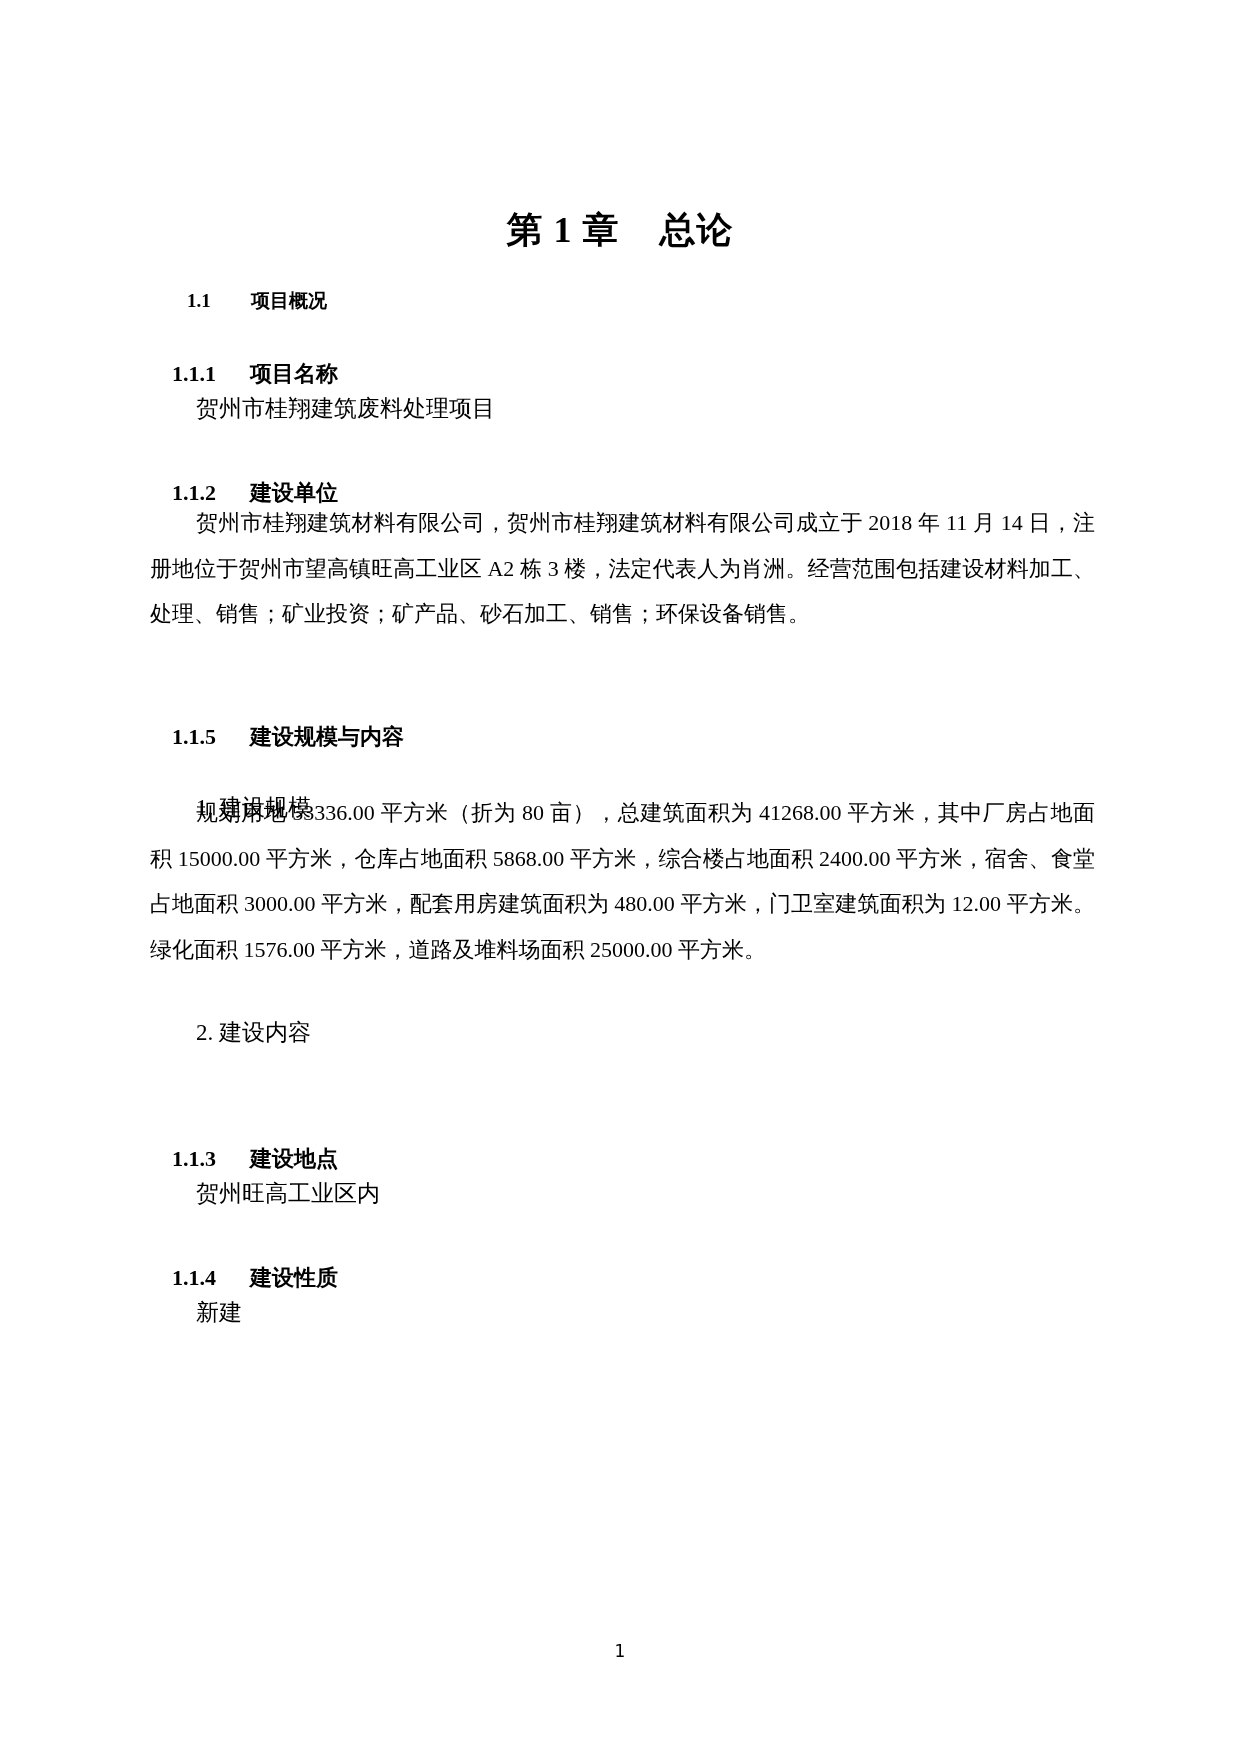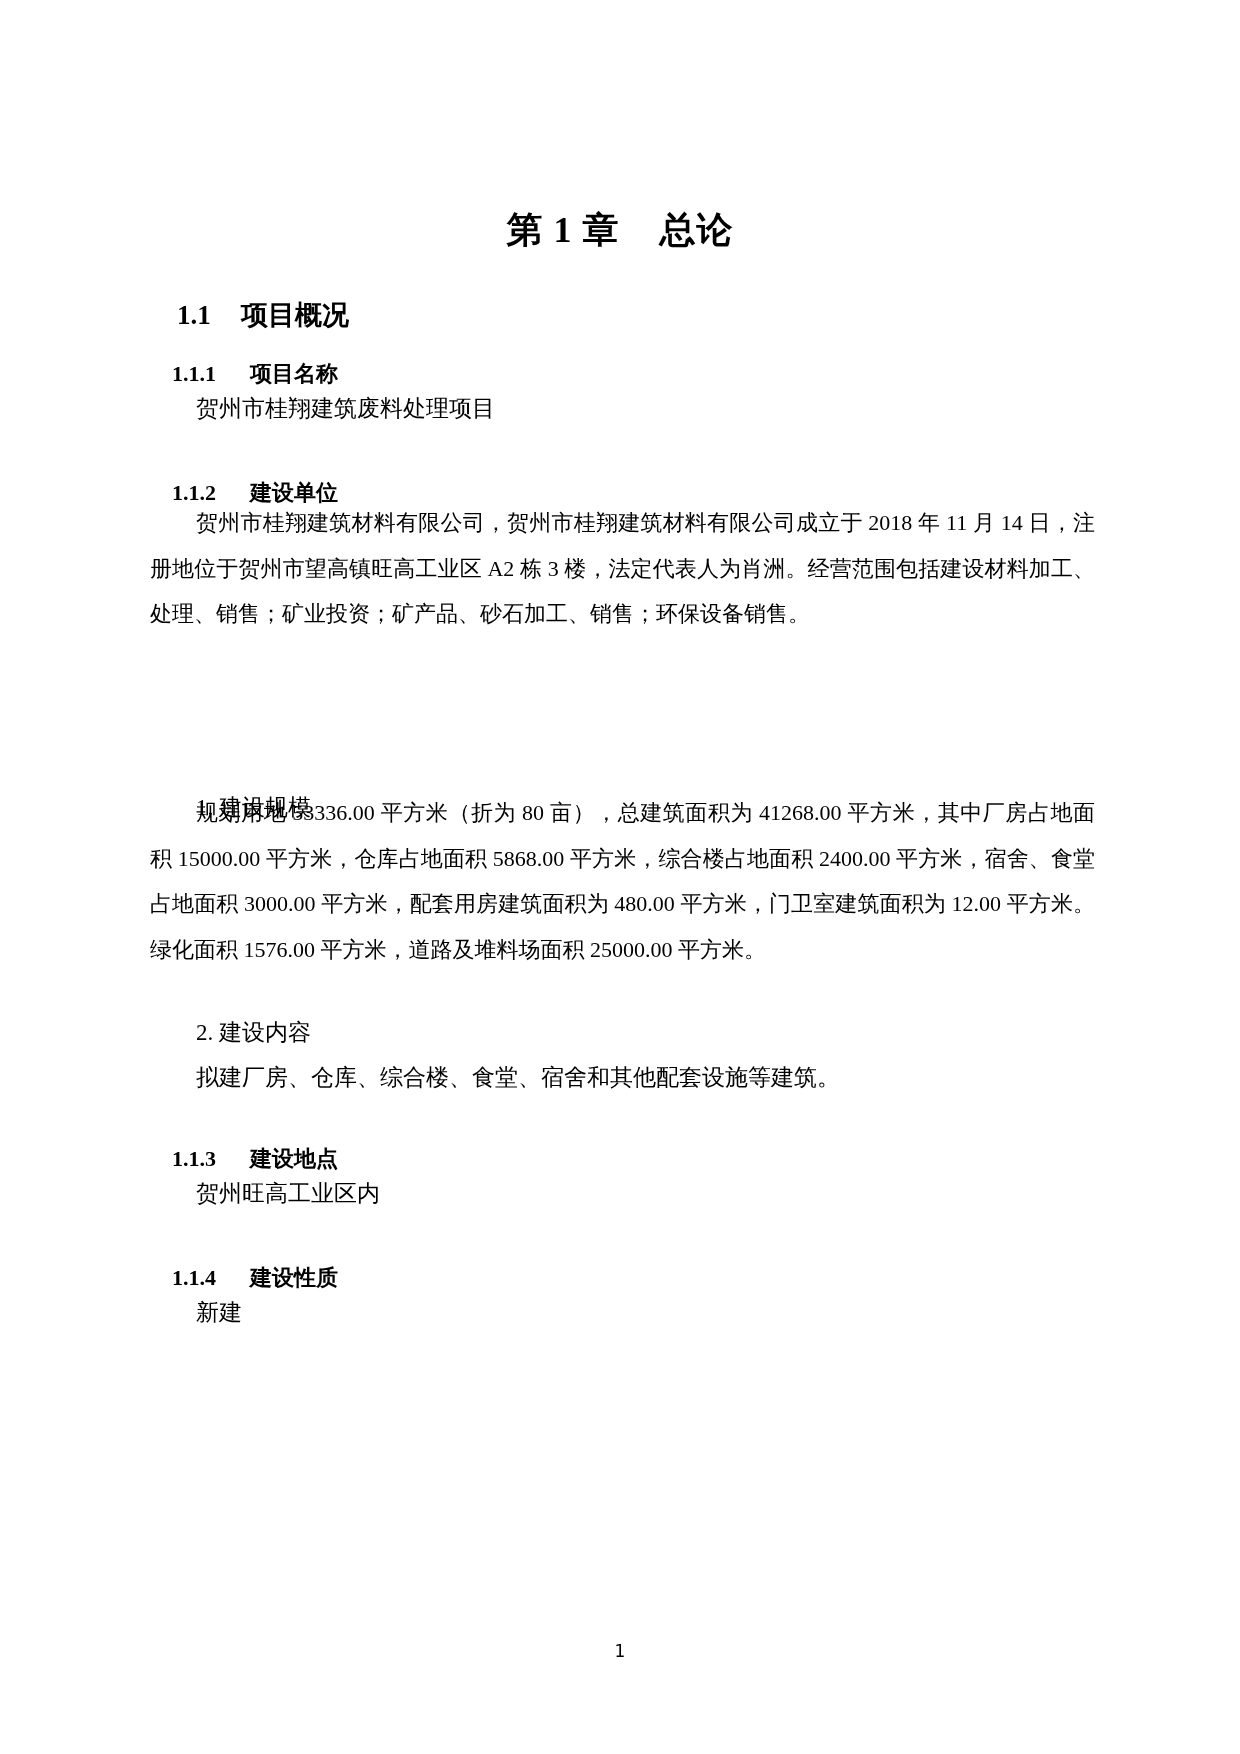--- a/index.html
+++ b/index.html
@@ -25,22 +25,22 @@
       left: 0; right: 0;
       top: 206px;
       text-align: center;
       font-size: 36px;
       font-weight: bold;
       letter-spacing: 1px;
       white-space: pre;
     }
     .h2 {
       position: absolute;
-      left: 150px;
-      font-size: 27px;
+      left: 168px;
+      font-size: 19px;
       font-weight: bold;
       white-space: pre;
     }
     .h3 {
       position: absolute;
       left: 150px;
       font-size: 22px;
       font-weight: bold;
       white-space: pre;
     }
@@ -85,24 +85,26 @@
   <div class="h3" style="top:333px;">
     <span class="num">1.1.1</span><span>项目名称</span>
   </div>
   <div class="line" style="top:393px;">贺州市桂翔建筑废料处理项目</div>
 
   <div class="h3" style="top:452px;">
     <span class="num">1.1.2</span><span>建设单位</span>
   </div>
   <div class="para" style="top:500px;">贺州市桂翔建筑材料有限公司，贺州市桂翔建筑材料有限公司成立于 2018 年 11 月 14 日，注册地位于贺州市望高镇旺高工业区 A2 栋 3 楼，法定代表人为肖洲。经营范围包括建设材料加工、处理、销售；矿业投资；矿产品、砂石加工、销售；环保设备销售。</div>
 
+  <div class="h3" style="top:696px;">
+    <span class="num">1.1.5</span><span>建设规模与内容</span>
+  </div>
   <div class="line" style="top:756px;margin-top:36px;">1. 建设规模</div>
   <div class="para" style="top:790px;">规划用地 53336.00 平方米（折为 80 亩），总建筑面积为 41268.00 平方米，其中厂房占地面积 15000.00 平方米，仓库占地面积 5868.00 平方米，综合楼占地面积 2400.00 平方米，宿舍、食堂占地面积 3000.00 平方米，配套用房建筑面积为 480.00 平方米，门卫室建筑面积为 12.00 平方米。绿化面积 1576.00 平方米，道路及堆料场面积 25000.00 平方米。</div>
   <div class="line" style="top:1017px;">2. 建设内容</div>
-  <div class="line" style="top:1062px;">拟建厂房、仓库、综合楼、食堂、宿舍和其他配套设施等建筑。</div>
 
   <div class="h3" style="top:1118px;">
     <span class="num">1.1.3</span><span>建设地点</span>
   </div>
   <div class="line" style="top:1178px;">贺州旺高工业区内</div>
 
   <div class="h3" style="top:1237px;">
     <span class="num">1.1.4</span><span>建设性质</span>
   </div>
   <div class="line" style="top:1297px;">新建</div>

